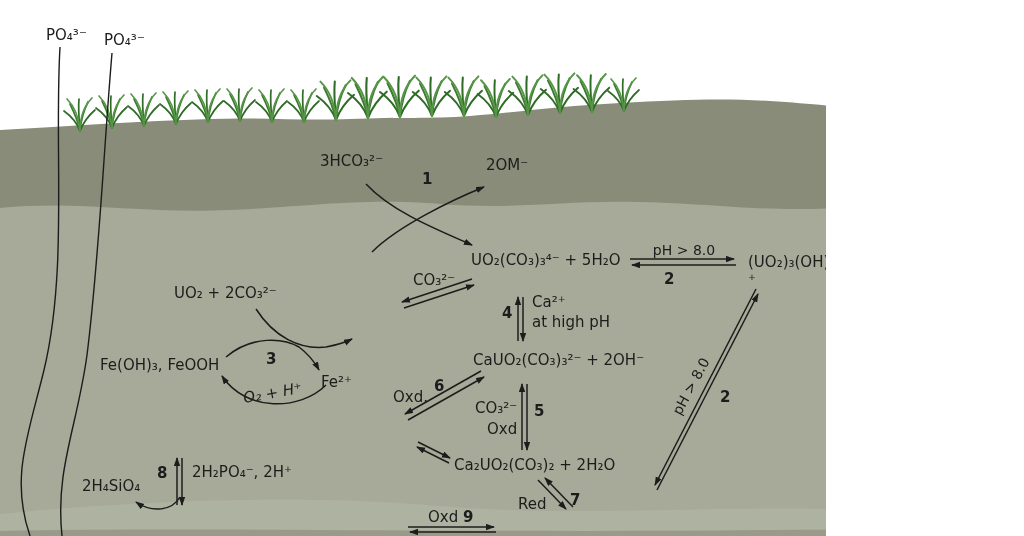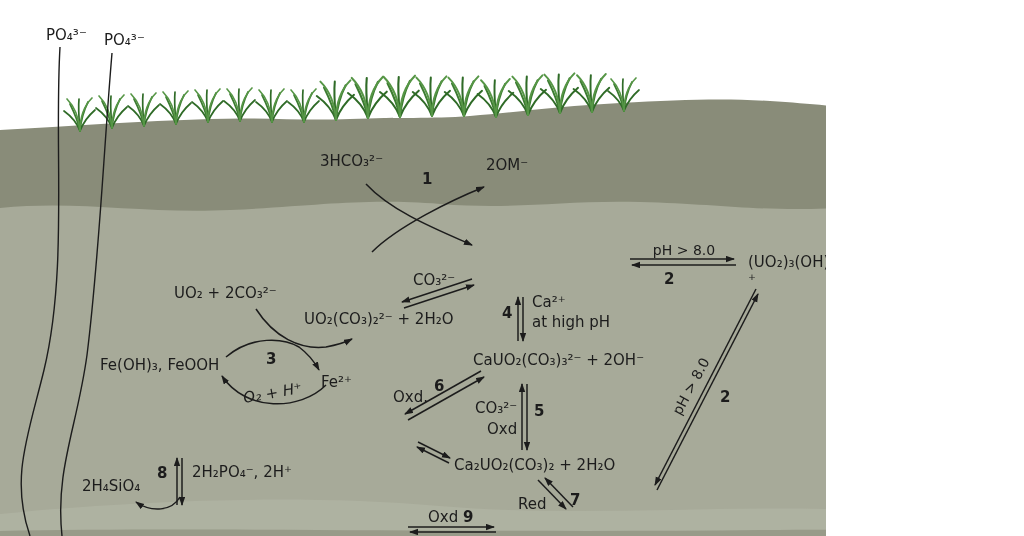--- a/index.html
+++ b/index.html
@@ -172,29 +172,29 @@
   </svg>
 
   <div class="f" style="left:46px;top:26px">PO₄³⁻</div>
   <div class="f" style="left:104px;top:31px">PO₄³⁻</div>
   <div class="f" style="left:940px;top:20px">O₂</div>
 
   <div class="f" style="left:320px;top:152px">3HCO₃²⁻</div>
   <div class="f n" style="left:422px;top:170px">1</div>
   <div class="f" style="left:486px;top:156px">2OM⁻</div>
 
+  <div class="f" style="left:471px;top:251px">UO₂(CO₃)₃⁴⁻ + 5H₂O</div>
 
   <div class="f sm ctr" style="left:646px;top:242px;width:76px">pH &gt; 8.0</div>
   <div class="f n" style="left:664px;top:270px">2</div>
   <div class="f" style="left:748px;top:253px">(UO₂)₃(OH)₅
 ⁺</div>
 
   <div class="f" style="left:174px;top:284px">UO₂ + 2CO₃²⁻</div>
   <div class="f" style="left:413px;top:271px">CO₃²⁻</div>
-  <div class="f" style="left:304px;top:310px">UO₂(CO₃)₂²⁻ + 2H₂O</div>
 
   <div class="f" style="left:100px;top:356px">Fe(OH)₃, FeOOH</div>
   <div class="f n" style="left:266px;top:350px">3</div>
   <div class="f it" style="left:243px;top:384px;transform:rotate(-10deg)">O₂ + H⁺</div>
   <div class="f" style="left:321px;top:373px">Fe²⁺</div>
 
   <div class="f n" style="left:502px;top:304px">4</div>
   <div class="f" style="left:532px;top:293px">Ca²⁺</div>
   <div class="f" style="left:532px;top:313px">at high pH</div>
 

